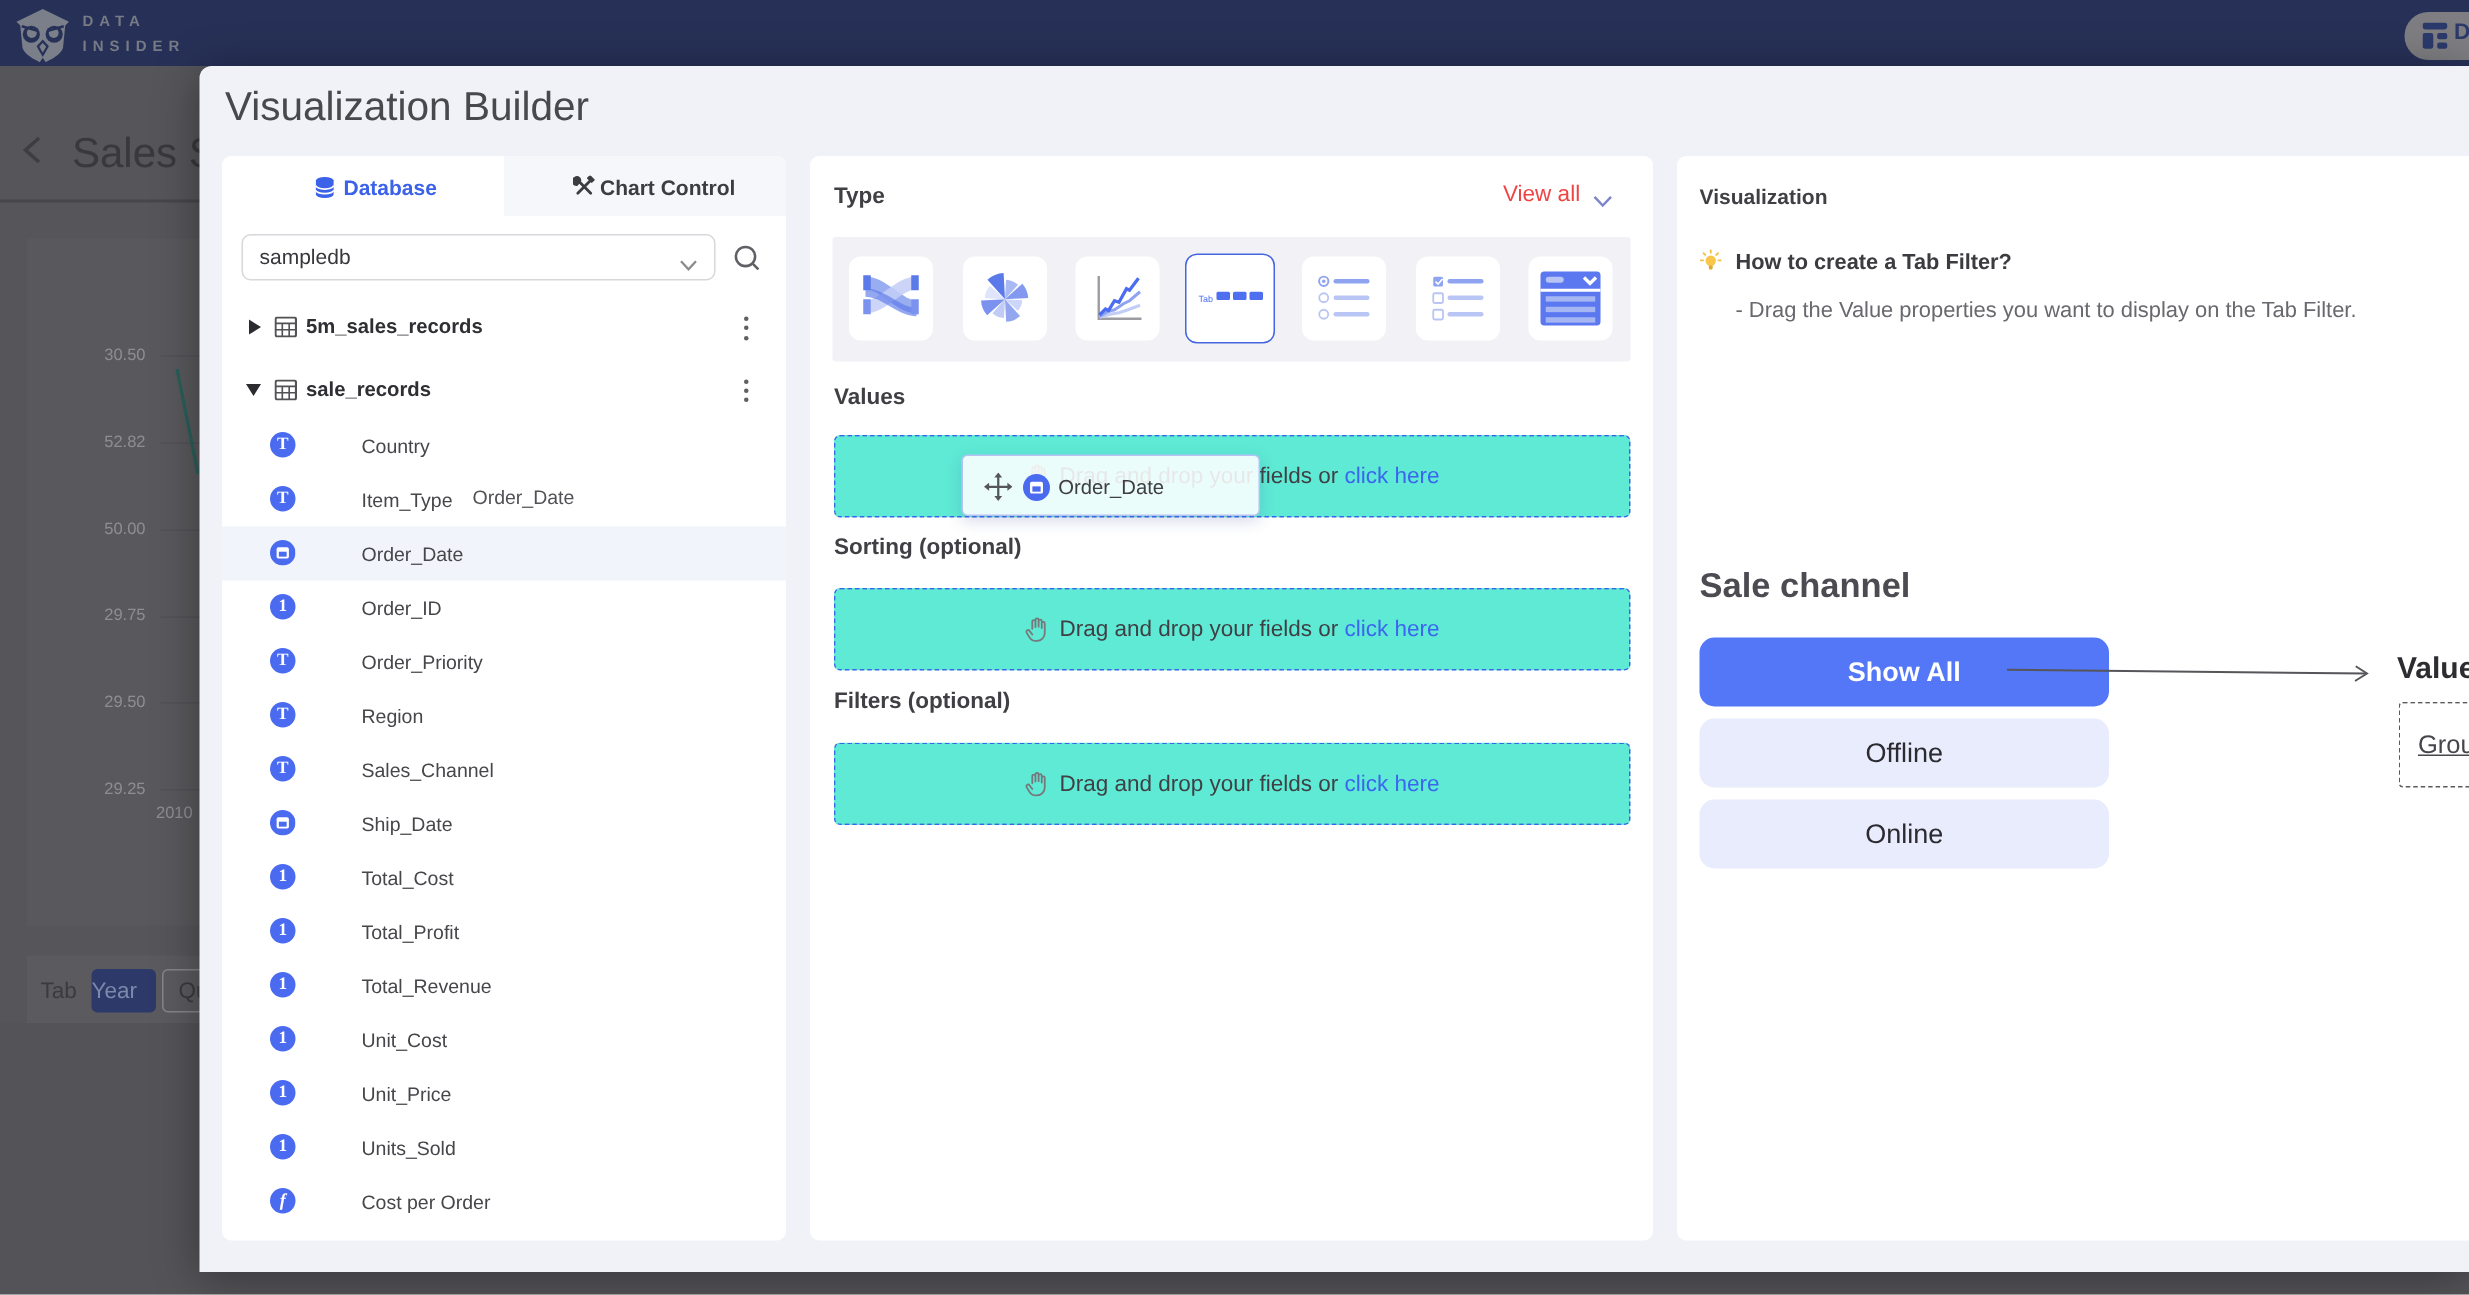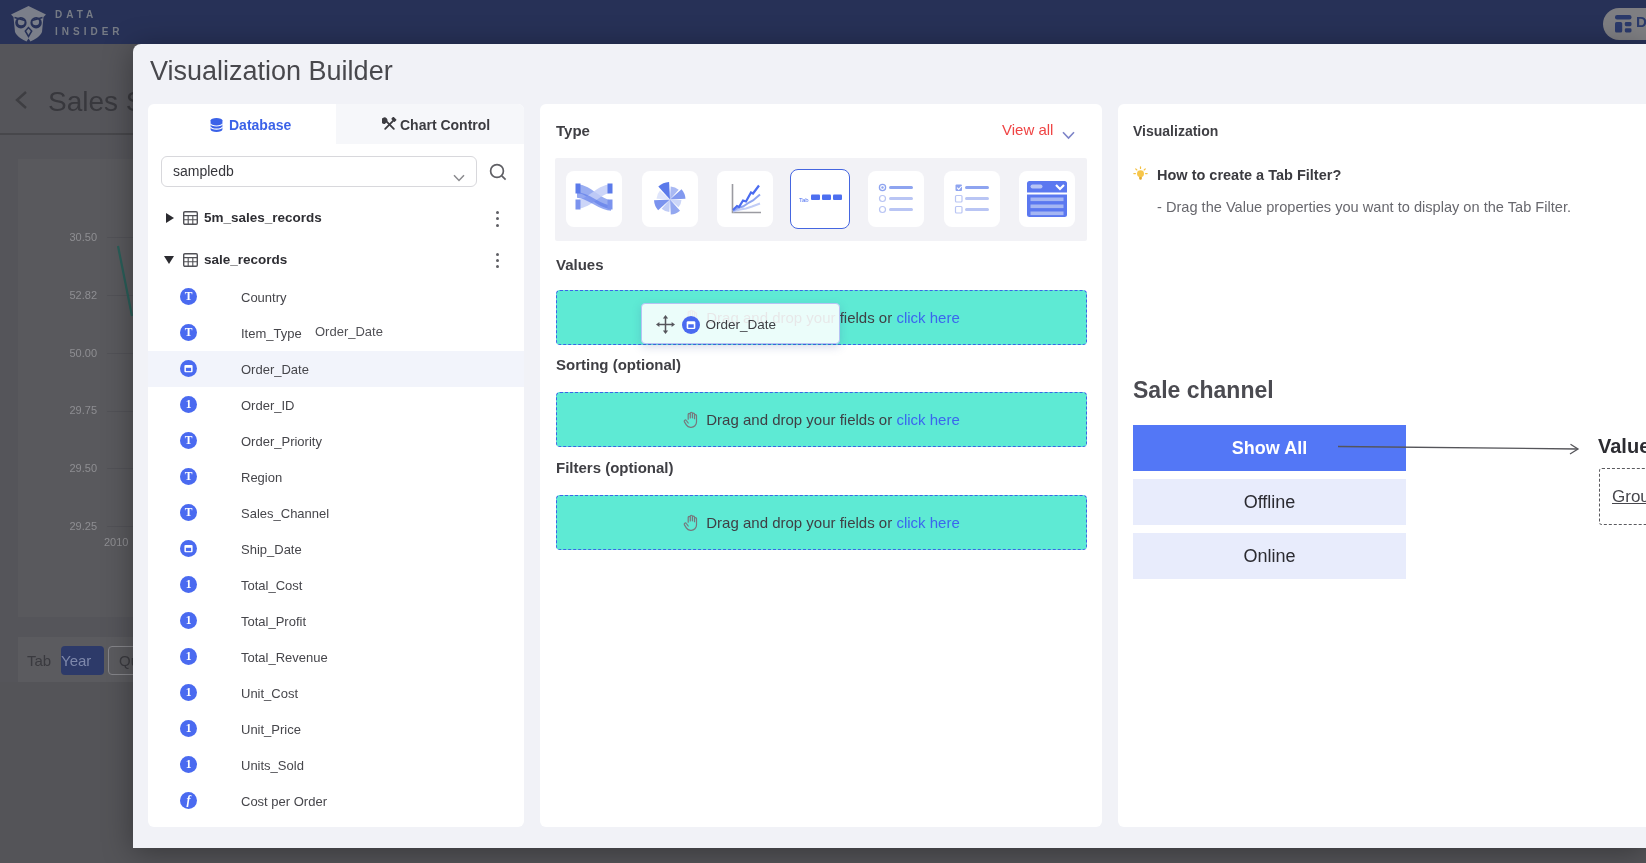--- a/index.html
+++ b/index.html
@@ -43,21 +43,21 @@
 .frow { position:absolute; left:0; width:376px; height:36px; }
 .fico { position:absolute; left:32px; top:9.5px; width:17px; height:17px; border-radius:50%; background:#4a6af0; color:#fff; text-align:center; font-family:"Liberation Serif",serif; font-weight:bold; font-size:11.5px; line-height:17px; }
 .fname { position:absolute; left:57px; top:11px; font-size:13px; color:#46464b;margin-left:36px; }
 
 .seclab { position:absolute; left:16px; font-size:15px; font-weight:bold; color:#3f3f44; }
 .dashbox { position:absolute; left:16px; width:531px; height:55px; background:#5eead4; border:1px dashed #3c64e8; border-radius:4px; display:flex; align-items:center; justify-content:center; font-size:15px; color:#3f3f44; }
 .dashbox .lnk { color:#3b66ee; }
 .dashbox svg { margin-right:6px; }
 .tile { position:absolute; top:66.5px; width:56px; height:56px; background:#fff; border-radius:8px; display:flex; align-items:center; justify-content:center; }
 
-.chbtn { position:absolute; left:15px; width:273px; height:46px; border-radius:0; background:#e8ecfc; color:#2b2b31; font-size:18px; text-align:center; line-height:46px; }
+.chbtn { position:absolute; left:15px; width:273px; height:46px; border-radius:10px; background:#e8ecfc; color:#2b2b31; font-size:18px; text-align:center; line-height:46px; }
 </style>
 </head>
 <body>
 <div id="pagebg" class="abs"></div>
 <div id="pagehead" class="abs"></div>
 <div id="backarrow" class="abs"><svg width="18" height="20" viewBox="0 0 18 20">
       <path d="M13,2 L4,10 L13,18" fill="none" stroke="#3e3e42" stroke-width="2.4"></path>
     </svg></div>
 <div id="pagetitle" class="abs">Sales Sales Records</div>
 <div id="pagesep" class="abs"></div>

